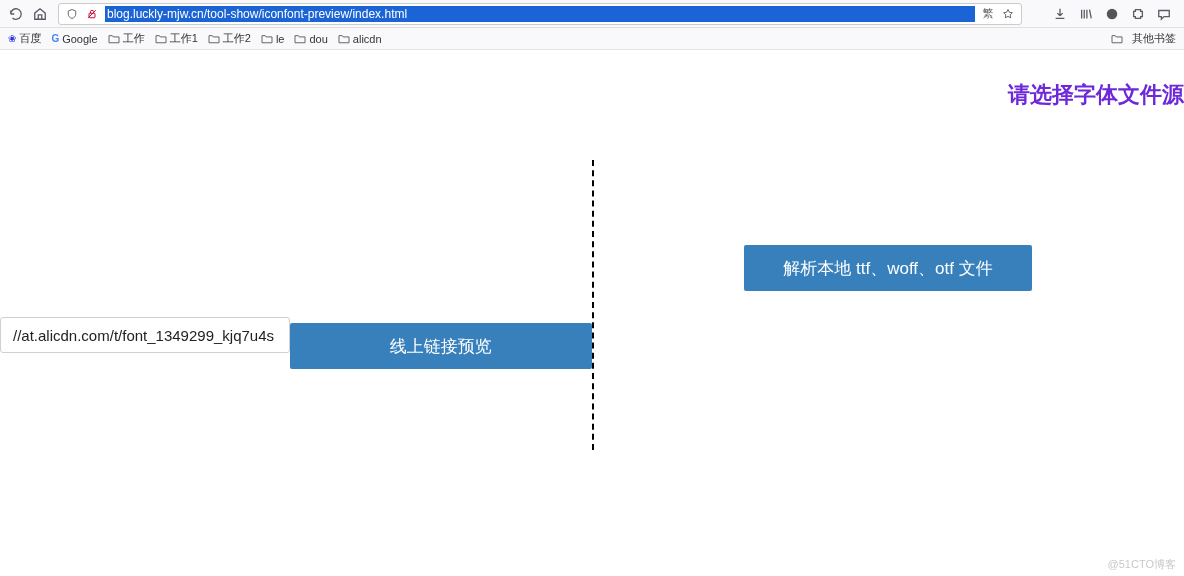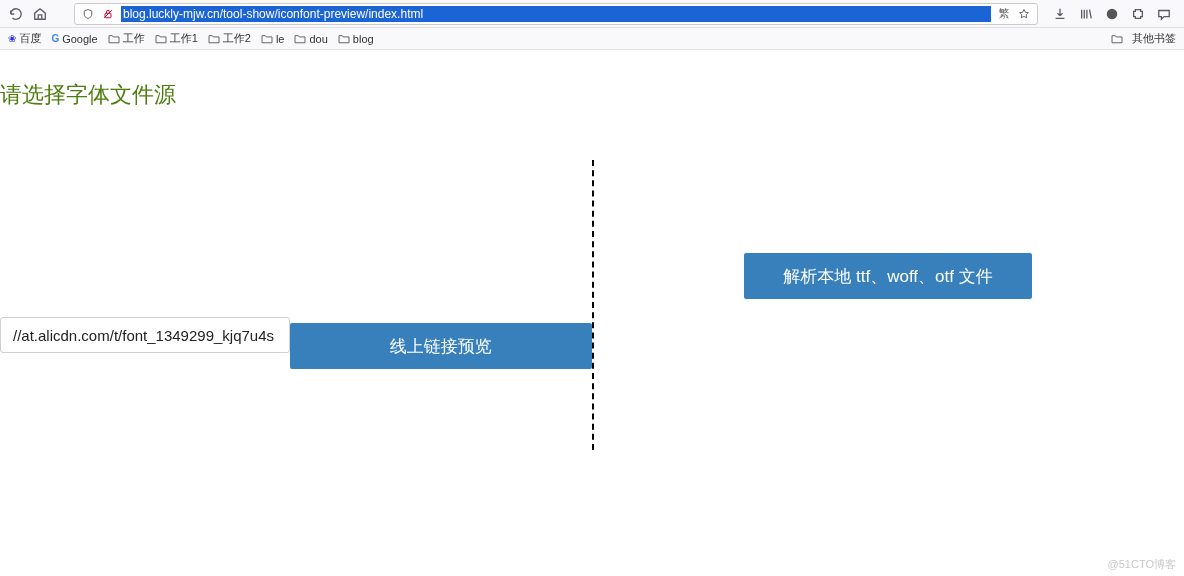--- a/index.html
+++ b/index.html
@@ -36,21 +36,21 @@
       flex: 1;
       max-width: 964px;
       height: 22px;
       display: flex;
       align-items: center;
       background: #fff;
       border: 1px solid #ccc;
       border-radius: 3px;
       padding: 0 6px;
       gap: 6px;
-      margin-left: 18px;
+      margin-left: 2px;
     }
     .url-icon {
       width: 14px;
       height: 14px;
       display: flex;
       align-items: center;
       justify-content: center;
     }
     .url-text {
       flex: 1;
@@ -102,24 +102,24 @@
       margin-left: auto;
       display: flex;
       align-items: center;
       gap: 9px;
     }
     .page-content {
       padding-top: 30px;
       position: relative;
     }
     .page-title {
-      text-align: left;
+      text-align: right;
       font-size: 22px;
-      font-weight: normal;
-      color: #4d7c0f;
+      font-weight: bold;
+      color: #6d28d9;
       margin-bottom: 50px;
     }
     .columns {
       display: flex;
       position: relative;
       height: 300px;
     }
     .divider {
       position: absolute;
       left: 50%;
@@ -154,21 +154,20 @@
       background: #3880bc;
       color: #fff;
       border: none;
       height: 46px;
       font-size: 17px;
       cursor: pointer;
       display: flex;
       align-items: center;
       justify-content: center;
       border-radius: 2px;
-      margin-top: 8px;
     }
     .btn-preview {
       width: 328px;
       margin-top: 22px;
       text-align: right;
     }
     .btn-parse {
       width: 288px;
       padding: 0 16px;
     }
@@ -280,21 +279,21 @@
   <div class="bookmark-item">
     <svg class="folder-icon" viewBox="0 0 14 12" fill="none" stroke="#666" stroke-width="1.2">
         <path d="M1 2h4l1 1.5h7v7H1z"></path>
       </svg>
     <span>dou</span>
   </div>
   <div class="bookmark-item">
     <svg class="folder-icon" viewBox="0 0 14 12" fill="none" stroke="#666" stroke-width="1.2">
         <path d="M1 2h4l1 1.5h7v7H1z"></path>
       </svg>
-    <span>blog</span>
+    <span>alicdn</span>
   </div>
   <div class="bookmarks-right bookmark-item">
     <svg class="folder-icon" viewBox="0 0 14 12" fill="none" stroke="#666" stroke-width="1.2">
         <path d="M1 2h4l1 1.5h7v7H1z"></path>
       </svg>
     <span>其他书签</span>
   </div>
 </div>
 
 <div class="page-content">

